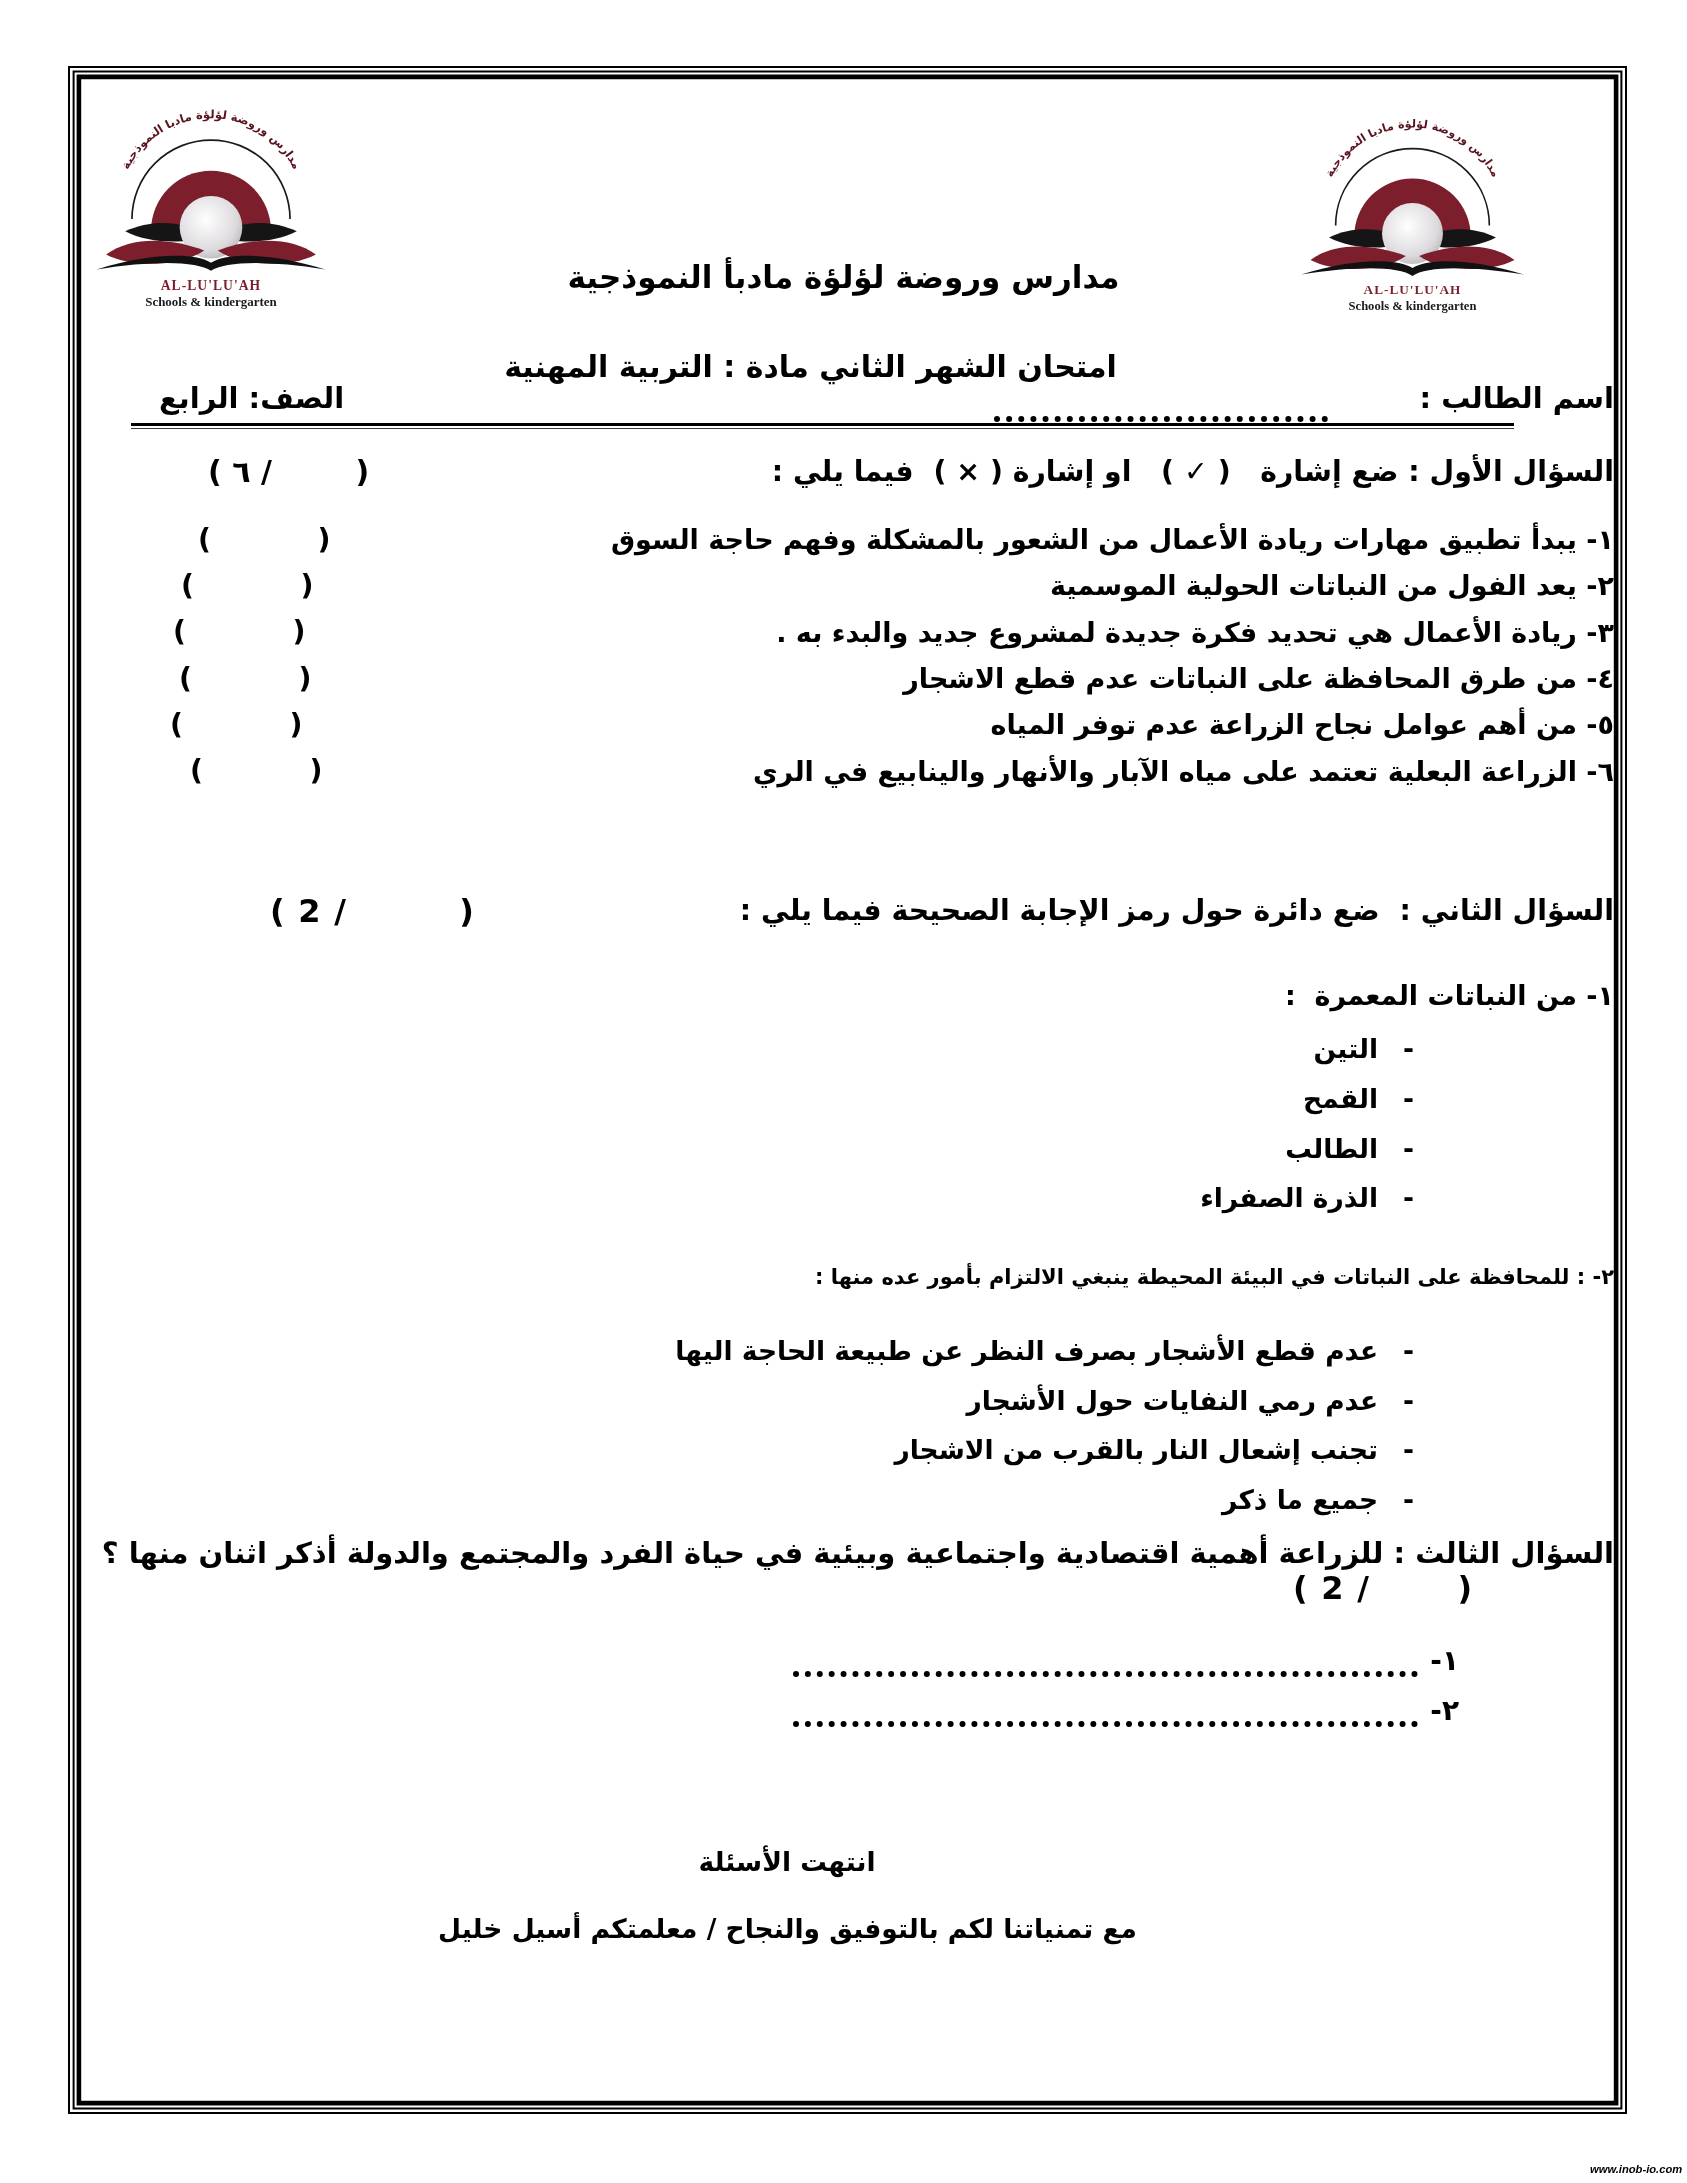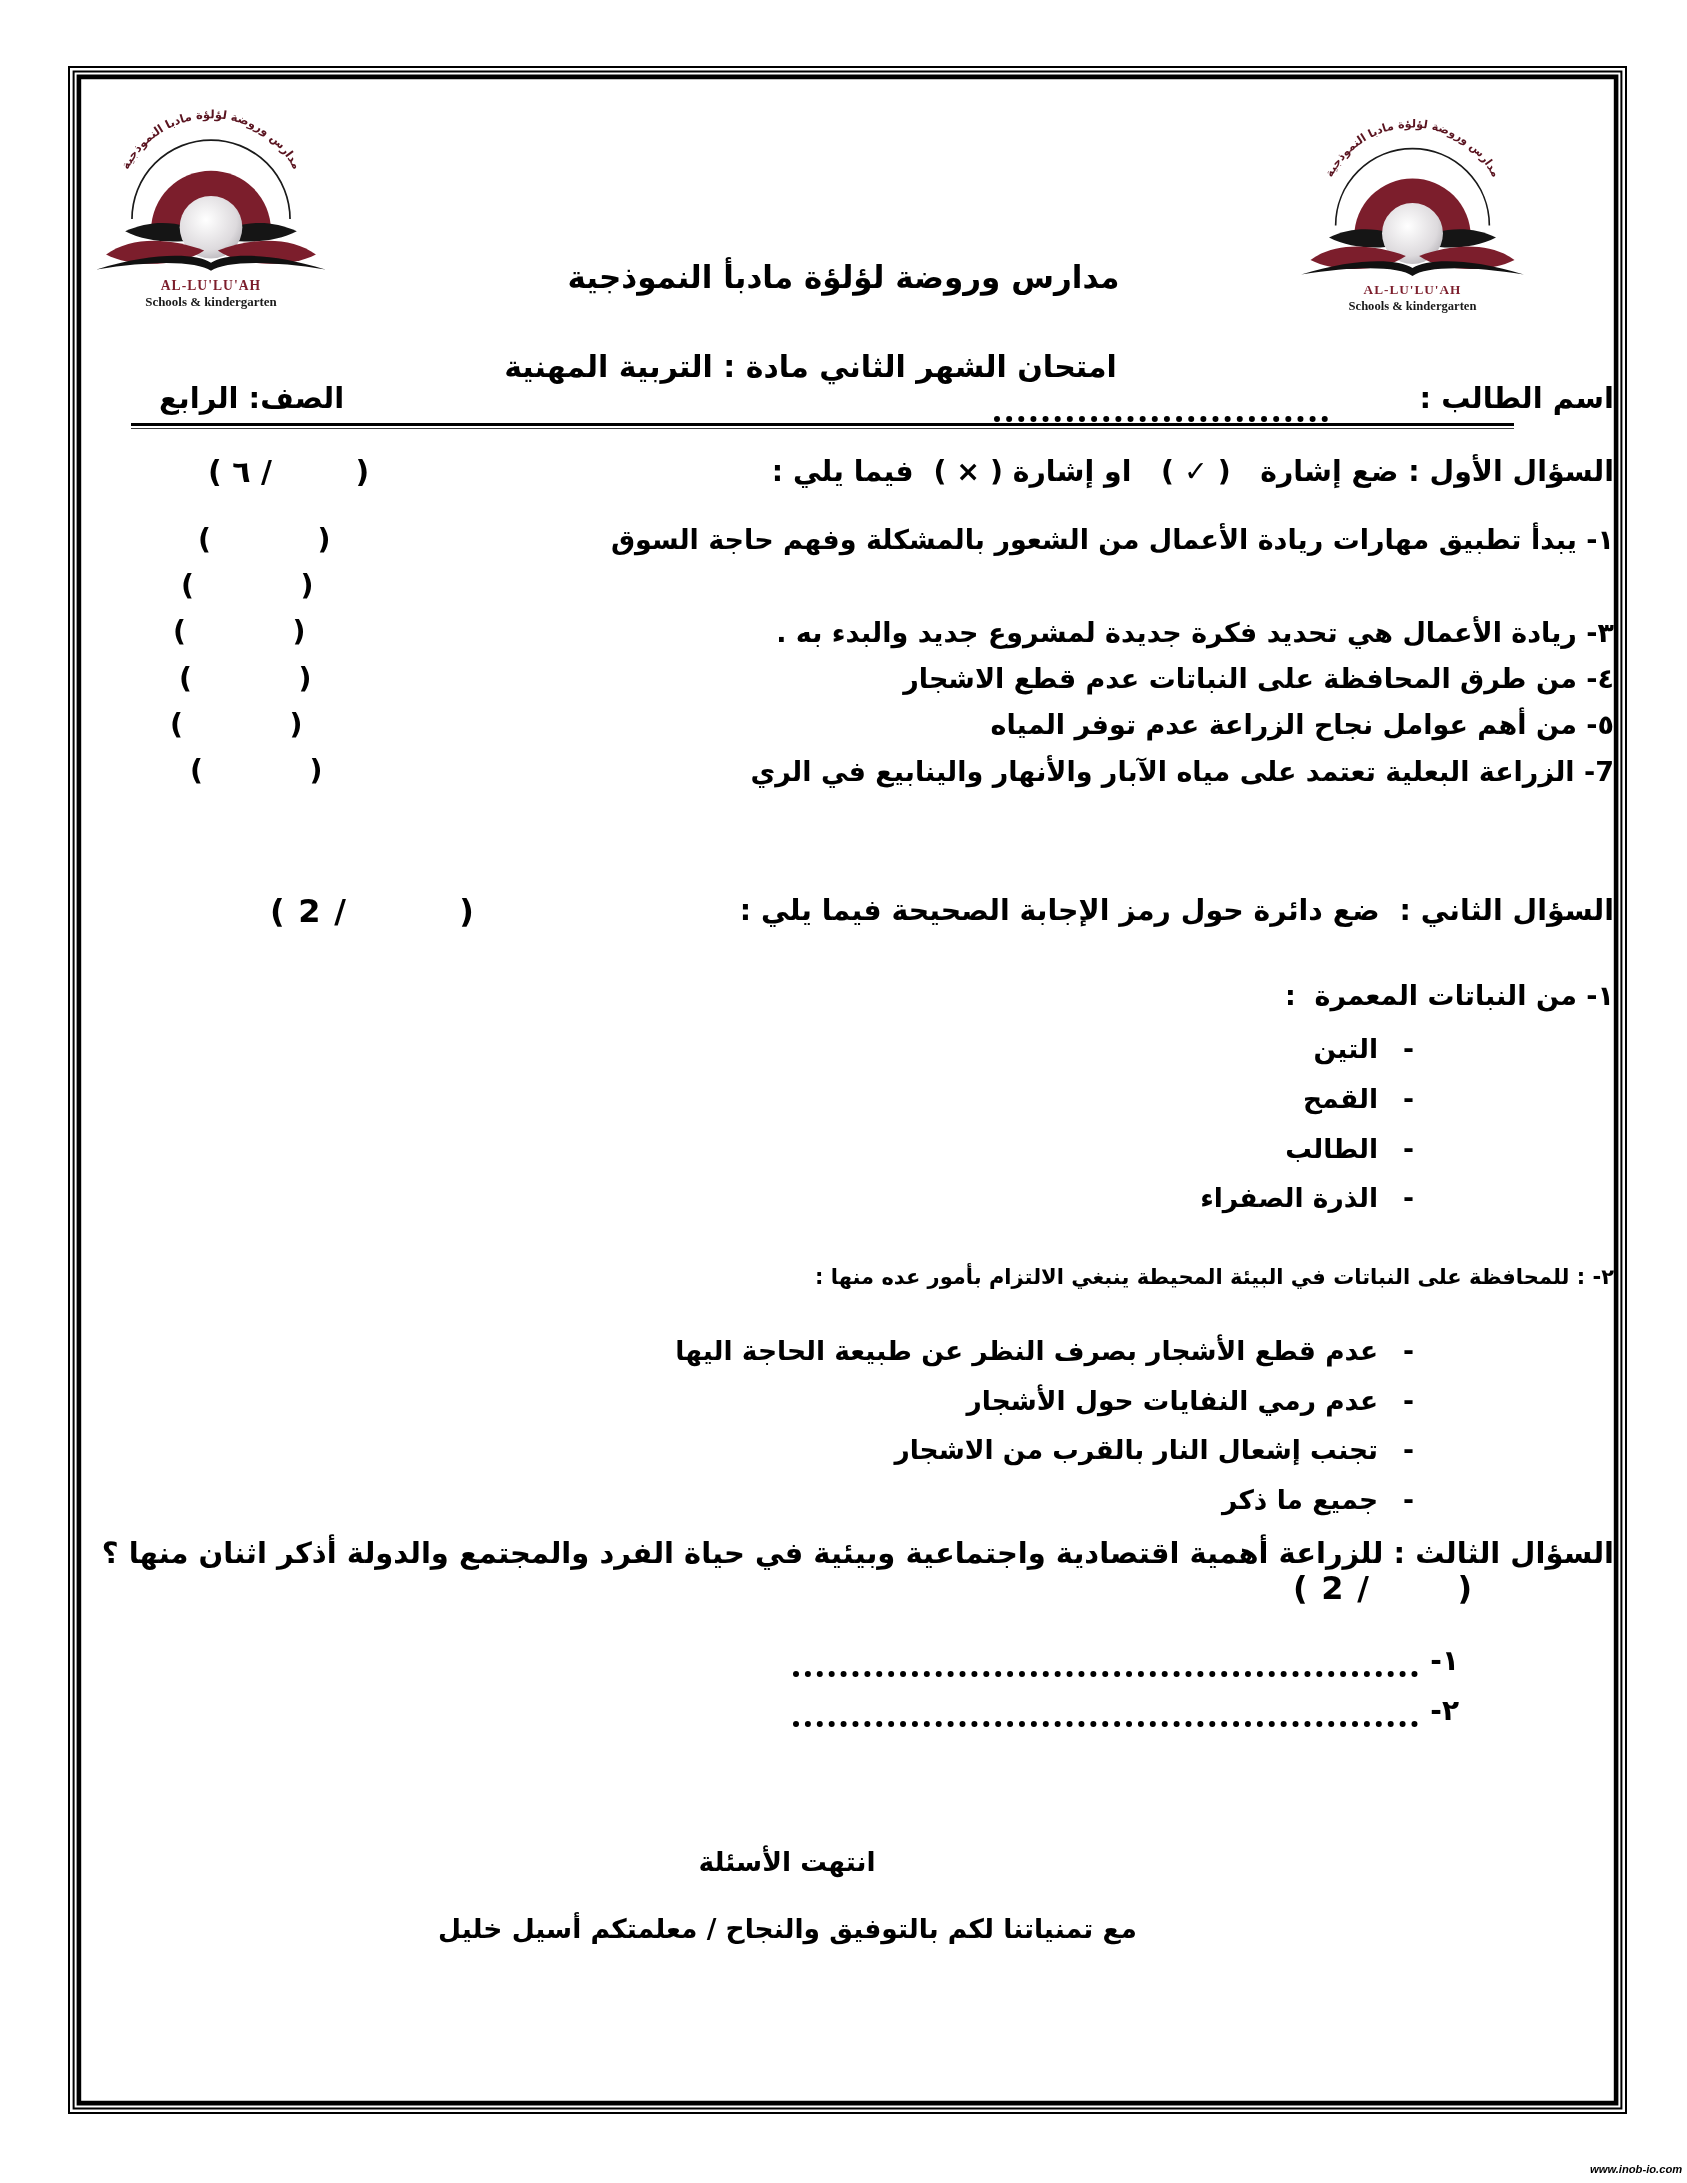--- a/index.html
+++ b/index.html
@@ -101,32 +101,33 @@
   <div class="abs name-dots"></div>
   <div class="abs ar class-label">الصف: الرابع</div>
   <div class="abs rule"></div>
 
   <div class="abs ar q-header" style="top:455px;">السؤال الأول : ضع إشارة&nbsp;&nbsp;&nbsp;( ✓ )&nbsp;&nbsp;&nbsp;او إشارة ( × )&nbsp;&nbsp;فيما يلي :</div>
   <div class="abs ltr mark" style="left:208px;top:454px;font-size:30px;">( ٦ /&nbsp;&nbsp;&nbsp;&nbsp;&nbsp;&nbsp;&nbsp; )</div>
 
   <div class="abs ar q1-item" style="top:524px;">١- يبدأ تطبيق مهارات ريادة الأعمال من الشعور بالمشكلة وفهم حاجة السوق</div>
   <div class="abs ltr slot" style="left:198px;top:523px;">(&nbsp;&nbsp;&nbsp;&nbsp;&nbsp;&nbsp;&nbsp;&nbsp;&nbsp;&nbsp;)</div>
 
+  <div class="abs ar q1-item" style="top:570px;">٢- يعد الفول من النباتات الحولية الموسمية</div>
   <div class="abs ltr slot" style="left:181px;top:569px;">(&nbsp;&nbsp;&nbsp;&nbsp;&nbsp;&nbsp;&nbsp;&nbsp;&nbsp;&nbsp;)</div>
 
   <div class="abs ar q1-item" style="top:617px;">٣- ريادة الأعمال هي تحديد فكرة جديدة لمشروع جديد والبدء به .</div>
   <div class="abs ltr slot" style="left:173px;top:615px;">(&nbsp;&nbsp;&nbsp;&nbsp;&nbsp;&nbsp;&nbsp;&nbsp;&nbsp;&nbsp;)</div>
 
   <div class="abs ar q1-item" style="top:663px;">٤- من طرق المحافظة على النباتات عدم قطع الاشجار</div>
   <div class="abs ltr slot" style="left:179px;top:662px;">(&nbsp;&nbsp;&nbsp;&nbsp;&nbsp;&nbsp;&nbsp;&nbsp;&nbsp;&nbsp;)</div>
 
   <div class="abs ar q1-item" style="top:709px;">٥- من أهم عوامل نجاح الزراعة عدم توفر المياه</div>
   <div class="abs ltr slot" style="left:170px;top:708px;">(&nbsp;&nbsp;&nbsp;&nbsp;&nbsp;&nbsp;&nbsp;&nbsp;&nbsp;&nbsp;)</div>
 
-  <div class="abs ar q1-item" style="top:756px;">7- الزراعة البعلية تعتمد على مياه الآبار والأنهار والينابيع في الري</div>
+  <div class="abs ar q1-item" style="top:756px;">٦- الزراعة البعلية تعتمد على مياه الآبار والأنهار والينابيع في الري</div>
   <div class="abs ltr slot" style="left:190px;top:754px;">(&nbsp;&nbsp;&nbsp;&nbsp;&nbsp;&nbsp;&nbsp;&nbsp;&nbsp;&nbsp;)</div>
 
   <div class="abs ar q-header" style="top:894px;">السؤال الثاني :&nbsp;&nbsp;ضع دائرة حول رمز الإجابة الصحيحة فيما يلي :</div>
   <div class="abs ltr mark" style="left:270px;top:892px;">( 2 /&nbsp;&nbsp;&nbsp;&nbsp;&nbsp;&nbsp;&nbsp;&nbsp; )</div>
 
   <div class="abs ar" style="right:73px;top:980px;font-size:27px;">١- من النباتات المعمرة&nbsp; :</div>
 
   <div class="abs opt" style="top:1033px;">
     <span>-</span>
     <span>التين</span>

